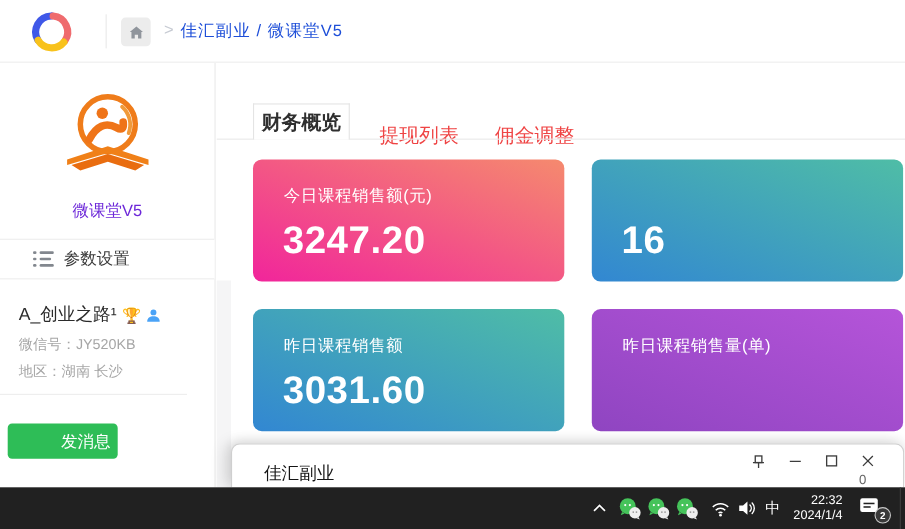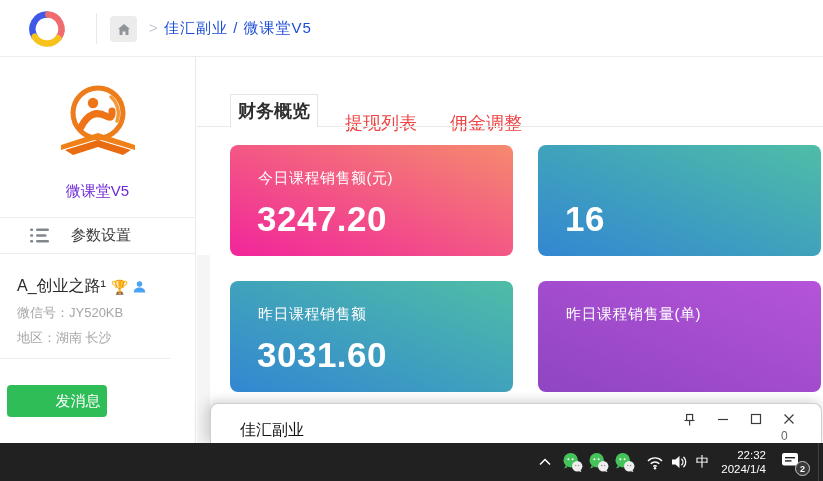--- a/index.html
+++ b/index.html
@@ -14,21 +14,21 @@
             border:none;border-radius:4px;display:flex;align-items:center;justify-content:center;cursor:pointer;}
   .crumb-sep{position:absolute;left:149px;top:19px;font-size:15px;color:#c7cbd3;}
   .crumb{position:absolute;left:164px;top:19px;font-size:15px;color:#1d4ed8;letter-spacing:1px;}
   
   .sidebar{position:absolute;left:0;top:57px;width:196px;height:386px;background:#fff;
            border-right:1px solid #eaeaea;box-sizing:border-box;z-index:2;}
   .side-logo{position:absolute;left:50%;top:26px;transform:translateX(-50%);}
   .side-title{position:absolute;top:125px;width:100%;text-align:center;font-size:15px;color:#6d28d9;}
   .menu-item{position:absolute;top:160px;left:0;width:100%;height:37px;border-top:1px solid #ededed;
              border-bottom:1px solid #ededed;box-sizing:border-box;display:flex;align-items:center;
-             padding-left:30px;gap:22px;cursor:pointer;background:#fff;}
+             padding-left:30px;gap:9px;cursor:pointer;background:#fff;}
   .menu-item span{font-size:15px;color:#3a3a3a;}
   .user-block{position:absolute;top:219px;left:17px;right:8px;}
   .user-name-row{display:flex;align-items:center;gap:5px;}
   .user-name{font-size:16px;color:#2b2b2b;}
   .trophy{font-size:14px;line-height:14px;}
   .user-detail{margin-top:7px;font-size:13px;color:#a6a6a6;}
   .side-hr{position:absolute;top:301px;left:0;width:170px;height:1px;background:#ededed;}
   .send-btn{position:absolute;top:328px;left:7px;width:100px;height:32px;background:#2ebd57;border:none;
             border-radius:4px;color:#fff;font-size:15px;cursor:pointer;font-family:inherit;padding-left:48px;}
   

